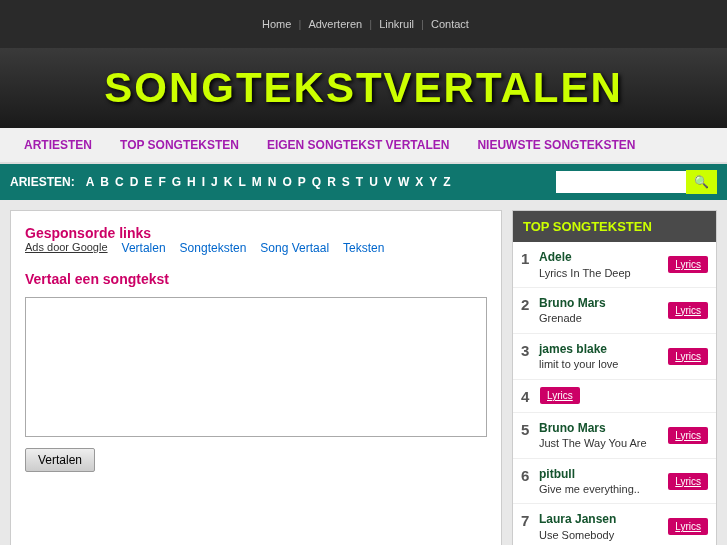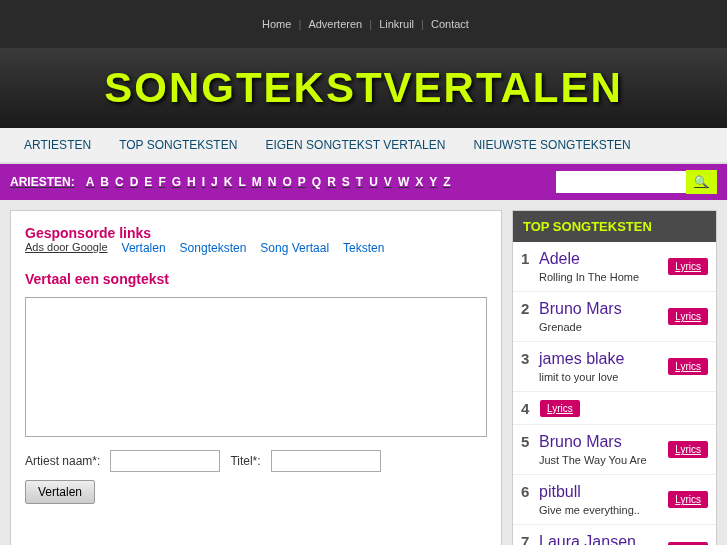--- a/index.html
+++ b/index.html
@@ -37,35 +37,34 @@
 
     
     .main-nav {
       background: #f0f0f0;
       border-bottom: 2px solid #ddd;
       display: flex;
       align-items: center;
       padding: 0 10px;
     }
     .main-nav a {
-      color: #0c4a6e;
-      text-decoration: none;
-      font-size: 12px;
-      font-weight: normal;
+      color: #a21caf;
+      text-decoration: none;
+      font-size: 12px;
+      font-weight: bold;
       padding: 10px 14px;
       display: block;
     }
 
     
     .alpha-bar {
-      background: #a21caf;
+      background: #0f766e;
       display: flex;
       align-items: center;
       padding: 6px 10px;
-      text-decoration: underline;
     }
     .alpha-bar .label {
       color: #fff;
       font-weight: bold;
       font-size: 12px;
       margin-right: 8px;
       white-space: nowrap;
     }
     .alpha-bar a {
       color: #fff;
@@ -197,23 +196,23 @@
       font-weight: bold;
       color: #555;
       width: 18px;
       flex-shrink: 0;
       margin-top: 1px;
     }
     .song-info {
       flex: 1;
     }
     .song-artist {
-      color: #4c1d95;
-      font-size: 16px;
-      font-weight: normal;
+      color: #14532d;
+      font-size: 12px;
+      font-weight: bold;
       text-decoration: none;
       line-height: 1.3;
     }
     .song-title {
       color: #333;
       font-size: 11px;
       line-height: 1.3;
     }
     .lyrics-btn {
       background: #cc0066;
@@ -293,37 +292,31 @@
     <div class="sponsored-title">Gesponsorde links</div>
     <div class="ads-links">
       <span class="ads-google">Ads door Google</span>
       <a href="#">Vertalen</a>
       <a href="#">Songteksten</a>
       <a href="#">Song Vertaal</a>
       <a href="#">Teksten</a>
     </div>
     <div class="translate-title">Vertaal een songtekst</div>
     <textarea class="translate-textarea" style=""></textarea>
-    <div class="form-row">
-      <label>Artiest naam*:</label>
-      <input type="text" style="">
-      <label>Titel*:</label>
-      <input type="text" style="">
-    </div>
     <button class="translate-btn">Vertalen</button>
   </div>
 
   <div class="right-panel">
     <div class="top-songs-header">TOP SONGTEKSTEN</div>
 
     <div class="song-item">
       <span class="song-number">1</span>
       <div class="song-info">
         <div><a href="#" class="song-artist">Adele</a></div>
-        <div class="song-title">Rolling In The Home</div>
+        <div class="song-title">Lyrics In The Deep</div>
       </div>
       <button class="lyrics-btn">Lyrics</button>
     </div>
 
     <div class="song-item">
       <span class="song-number">2</span>
       <div class="song-info">
         <div><a href="#" class="song-artist">Bruno Mars</a></div>
         <div class="song-title">Grenade</div>
       </div>

